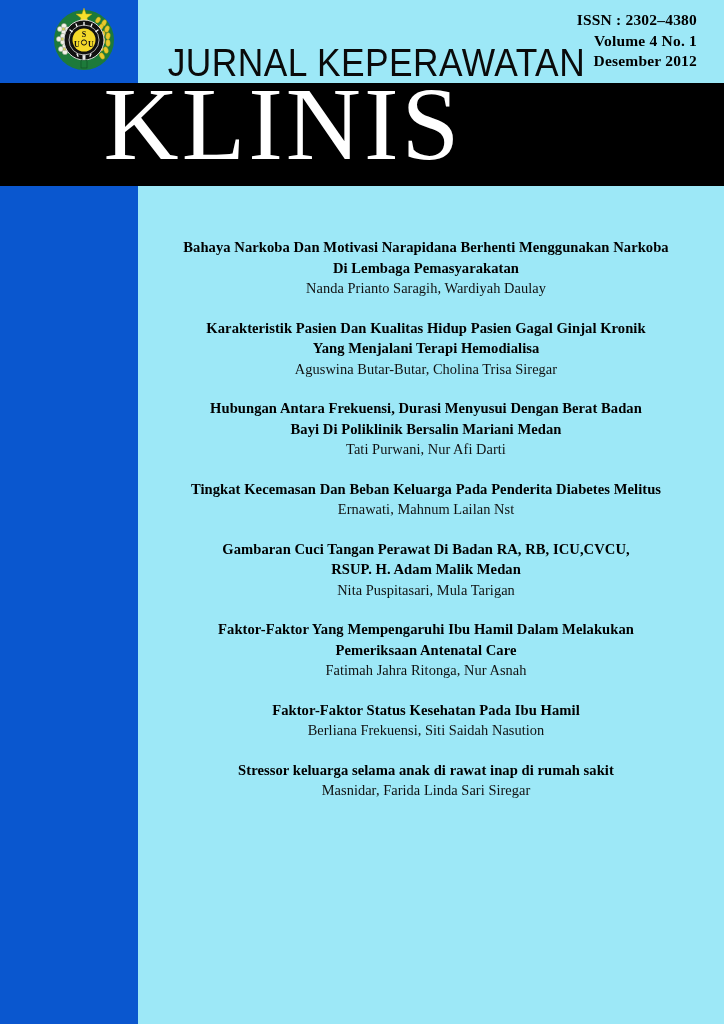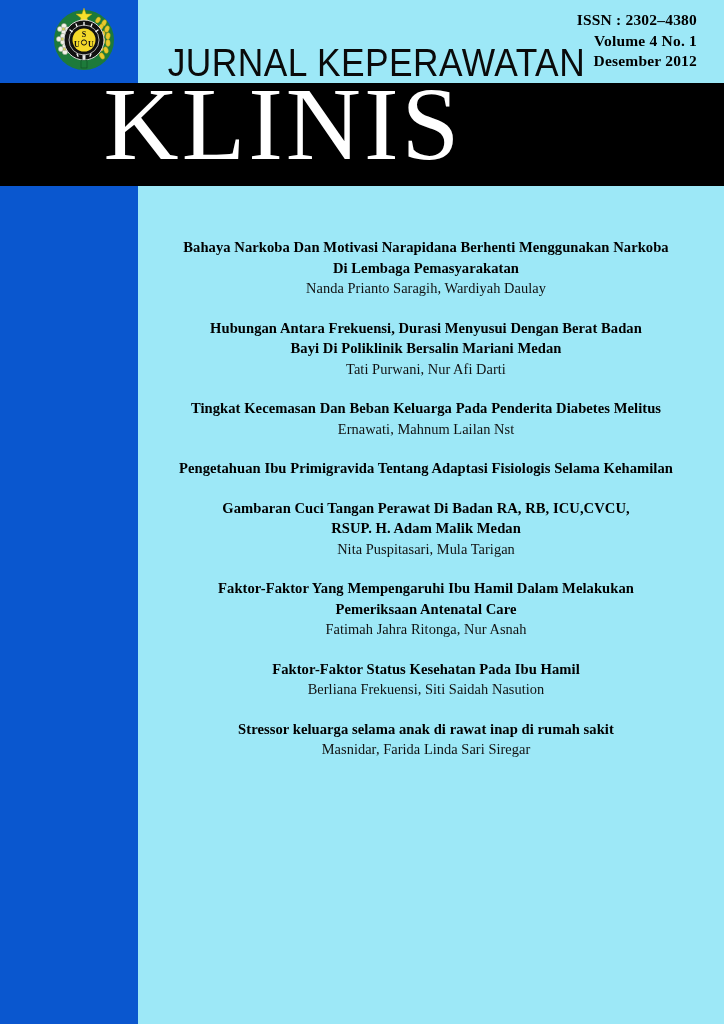--- a/index.html
+++ b/index.html
@@ -231,34 +231,38 @@
   </div>
 
   <div class="toc">
 
     <div class="article">
       <div class="art-title">Bahaya Narkoba Dan Motivasi Narapidana Berhenti Menggunakan Narkoba</div>
       <div class="art-title">Di Lembaga Pemasyarakatan</div>
       <div class="art-authors">Nanda Prianto Saragih, Wardiyah Daulay</div>
     </div>
 
+    <div class="article">
+      <div class="art-title">Karakteristik Pasien Dan Kualitas Hidup Pasien Gagal Ginjal Kronik</div>
+      <div class="art-title">Yang Menjalani Terapi Hemodialisa</div>
+      <div class="art-authors">Aguswina Butar-Butar, Cholina Trisa Siregar</div>
+    </div>
 
     <div class="article">
       <div class="art-title">Hubungan Antara Frekuensi, Durasi Menyusui Dengan Berat Badan</div>
       <div class="art-title">Bayi Di Poliklinik Bersalin Mariani Medan</div>
       <div class="art-authors">Tati Purwani, Nur Afi Darti</div>
     </div>
 
     <div class="article">
       <div class="art-title">Tingkat Kecemasan Dan Beban Keluarga Pada Penderita Diabetes Melitus</div>
       <div class="art-authors">Ernawati, Mahnum Lailan Nst</div>
     </div>
 
     <div class="article">
-      <div class="art-title">Pengetahuan Ibu Primigravida Tentang Adaptasi Fisiologis Selama Kehamilan</div>
     </div>
 
     <div class="article">
       <div class="art-title">Gambaran Cuci Tangan Perawat Di Badan RA, RB, ICU,CVCU,</div>
       <div class="art-title">RSUP. H. Adam Malik Medan</div>
       <div class="art-authors">Nita Puspitasari, Mula Tarigan</div>
     </div>
 
     <div class="article">
       <div class="art-title">Faktor-Faktor Yang Mempengaruhi Ibu Hamil Dalam Melakukan</div>

